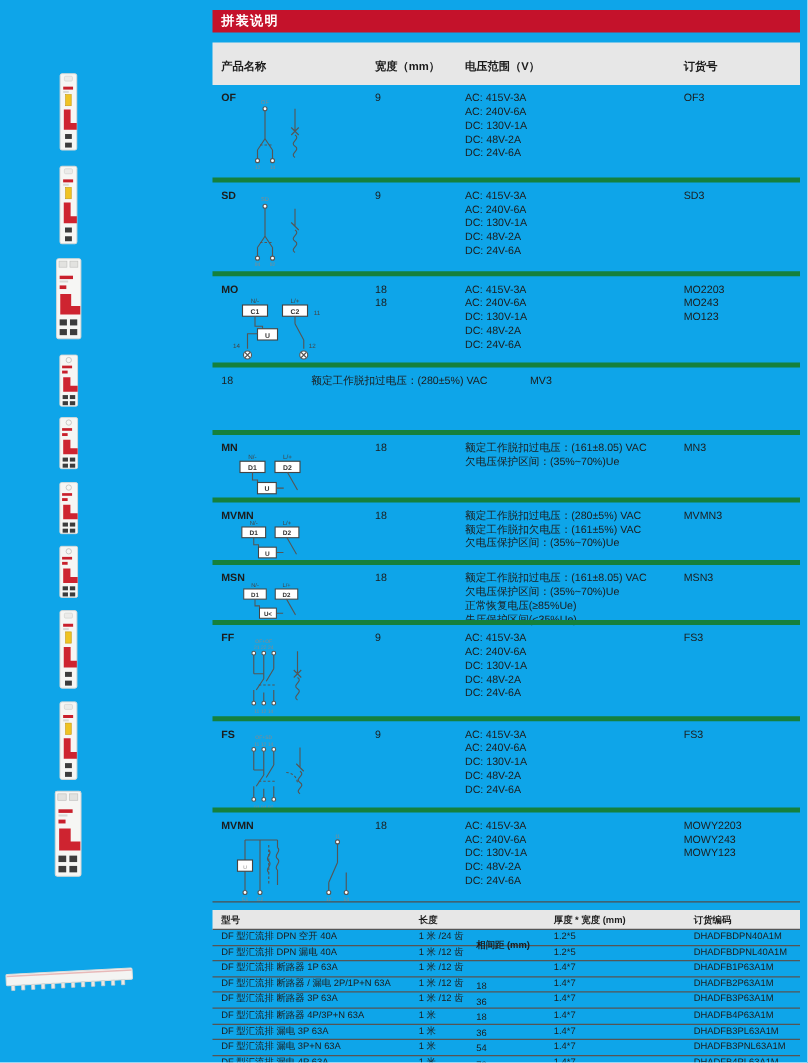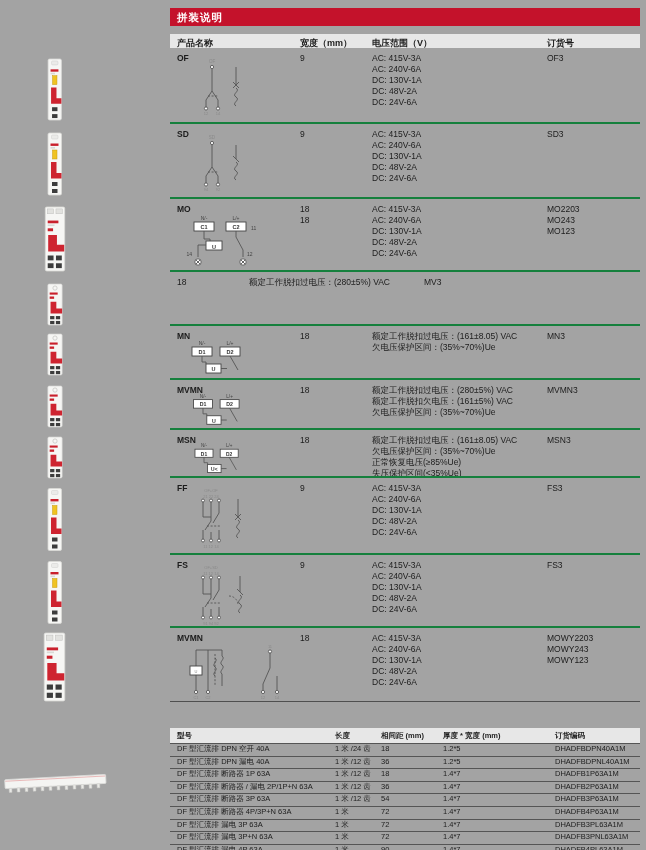--- a/index.html
+++ b/index.html
@@ -1,28 +1,28 @@
 <!DOCTYPE html>
 <html><head>
 <meta charset="utf-8">
 <style>
   html,body{margin:0;padding:0;background:#fff;}
   body{width:646px;height:850px;font-family:"Liberation Sans","DejaVu Sans",sans-serif;color:#1c1c1c;}
-  .page{position:relative;width:646px;height:850px;background:#a3a3a3;overflow:hidden;}
+  .page{position:relative;width:646px;height:850px;background:#0ea5e9;overflow:hidden;}
 
   
   .banner{position:absolute;left:170px;top:8px;width:470px;height:18px;background:#c4122b;
           color:#fff;font-size:10.5px;font-weight:bold;line-height:18px;padding-left:7px;
           box-sizing:border-box;letter-spacing:1px;}
 
   
   .spec{position:absolute;left:170px;top:34px;width:470px;border-bottom:1px solid #4f4f4f;}
-  .shead{display:flex;background:#e7e7e7;height:14px;align-items:center;font-weight:bold;font-size:9px;}
+  .shead{display:flex;background:#e7e7e7;height:34px;align-items:center;font-weight:bold;font-size:9px;}
   .srow{display:flex;position:relative;font-size:8.5px;box-sizing:border-box;}
-  .srow + .srow{border-top:2px solid #15803d;}
+  .srow + .srow{border-top:4px solid #15803d;}
   .c{box-sizing:border-box;padding:5px 0 0 7px;}
   .c1{width:123px;position:relative;}
   .c2{width:72px;}
   .c3{width:175px;}
   .c4{flex:1;}
   .pre{white-space:pre-line;line-height:11px;}
   .pname{font-weight:bold;font-size:8.5px;}
   .diag{position:absolute;left:12px;top:9px;overflow:visible;}
 
   
@@ -35,21 +35,21 @@
   .dt3{font-size:5.5px;fill:#333;font-weight:bold;}
   .dt4{font-size:5px;fill:#444;}
 
   
   .bus{position:absolute;left:170px;top:728px;width:470px;font-size:7.5px;}
   .bhead{display:flex;background:#e7e7e7;height:15px;align-items:center;font-weight:bold;border-bottom:1px solid #555;}
   .brow{display:flex;height:11.6px;border-bottom:1px solid #555;}
   .b{box-sizing:border-box;padding-left:7px;white-space:nowrap;overflow:visible;}
   .b1{width:158px;}
   .b2{width:46px;}
-  .b3{width:62px;}
+  .b3{width:62px;margin-top:40px;}
   .b4{width:76px;}
   .b5{flex:1;margin-left:36px;}
 
   
   .photo{position:absolute;}
 </style>
 </head>
 <body>
 
 <div class="page">

